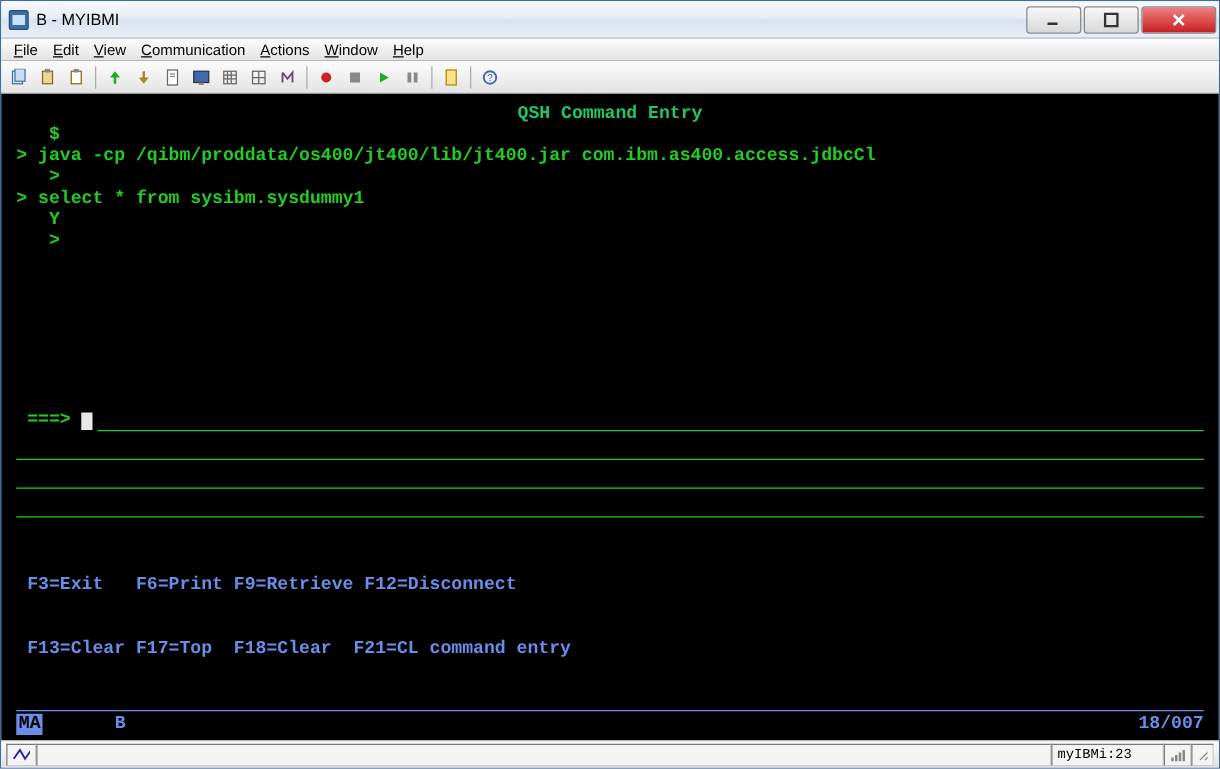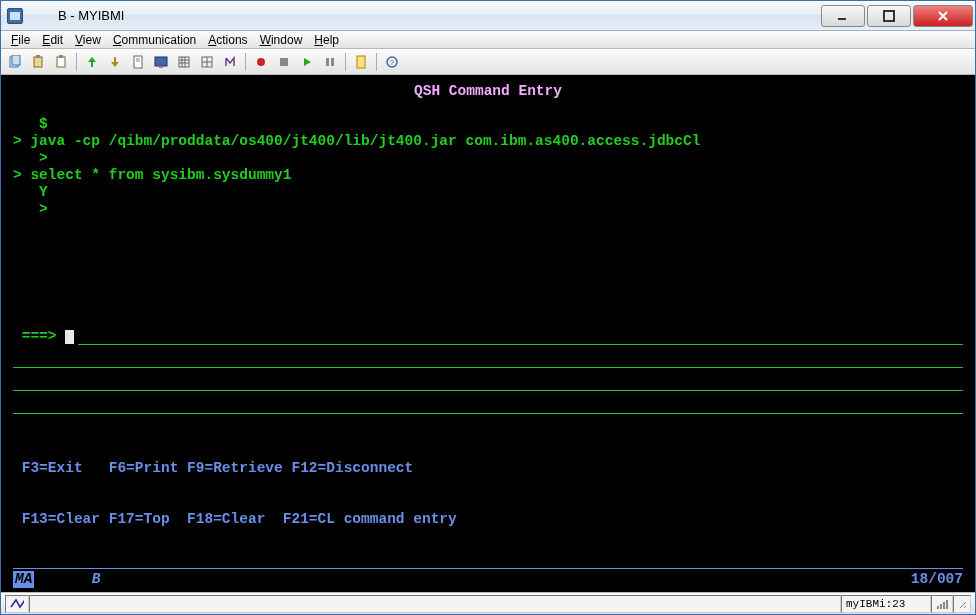--- a/index.html
+++ b/index.html
@@ -18,21 +18,20 @@
     border: 1px solid #3a6ea5;
     background: #fff;
   }
   .titlebar {
     height: 30px;
     background: linear-gradient(to bottom, #f7f9fc 0%, #e8eef7 45%, #d9e4f1 50%, #e8eef7 100%);
     border-bottom: 1px solid #a0b0c0;
     display: flex;
     align-items: center;
     padding: 0 2px 0 6px;
-    gap: 29px;
   }
   .title-icon {
     width: 16px; height: 16px;
     background: #3a6ea5;
     border: 1px solid #2a4e75;
     margin-right: 6px;
     border-radius: 2px;
     position: relative;
   }
   .title-icon::before {
@@ -101,22 +100,21 @@
     line-height: 17px;
     color: #00ff00;
     position: relative;
     padding: 8px 12px 4px 12px;
     display: flex;
     flex-direction: column;
     font-weight: bold;
   }
   .screen-header {
     text-align: center;
-    color: #f0abfc;
-    margin-bottom: 16px;
+    color: #22c55e;
   }
   .out-area {
     color: #22cc22;
     white-space: pre;
     font-weight: bold;
   }
   .spacer { flex: 1; }
   .cmd-line {
     color: #22cc22;
     display: flex;
@@ -152,21 +150,21 @@
   .status-row {
     display: flex;
     justify-content: space-between;
     border-top: 1px solid #6a8ee8;
     margin-top: 6px;
     padding-top: 2px;
     color: #6a8ee8;
     font-size: 14.5px;
     font-weight: bold;
   }
-  .status-left { display: flex; gap: 20px; font-style: italic; }
+  .status-left { display: flex; gap: 20px; }
   .inv {
     background: #6a8ee8;
     color: #000;
     padding: 0 2px;
   }
   .sysstatus {
     height: 22px;
     background: linear-gradient(to bottom, #fcfcfc, #e0e0e0);
     border-top: 1px solid #b8b8b8;
     display: flex;

